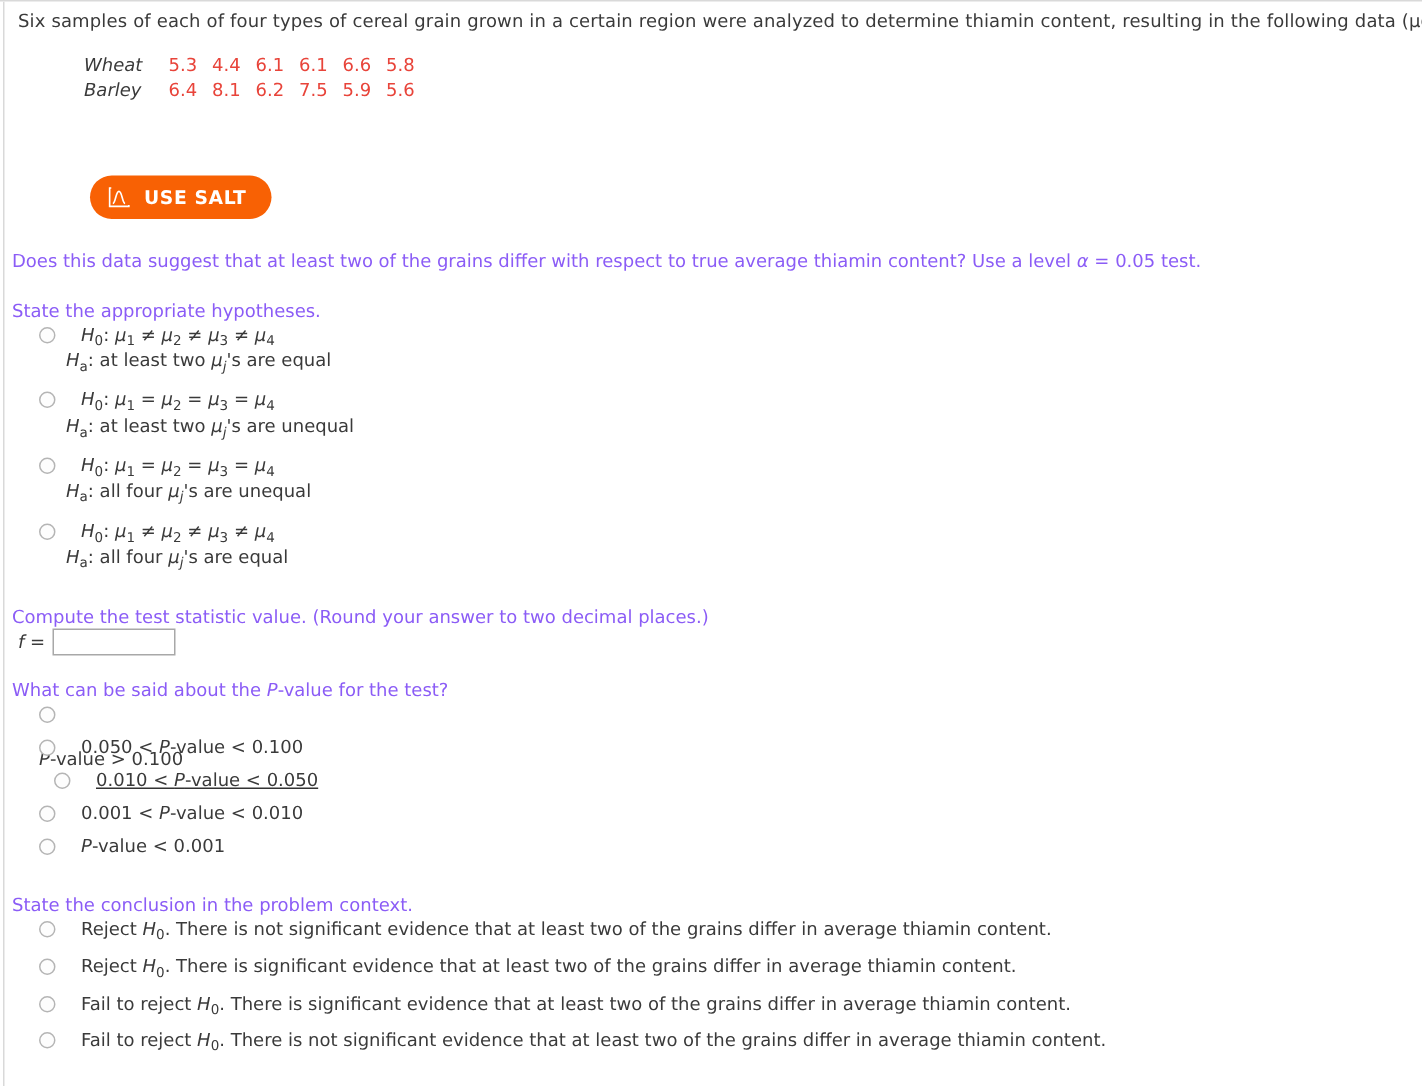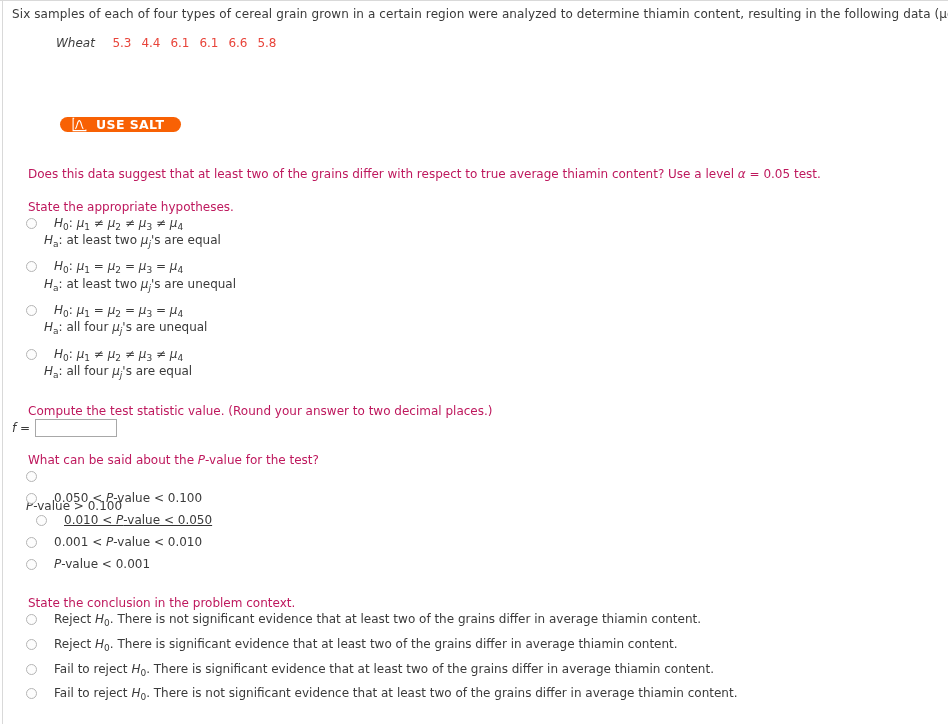--- a/index.html
+++ b/index.html
@@ -69,21 +69,21 @@
     min-width: 20px;
     padding-left: 9px !important;
     white-space: nowrap;
   }
 
   
   .salt-btn {
     position: absolute;
     left: 60px;
     top: 116px;
-    height: 15px;
+    height: 29px;
     padding: 0 17px 0 12px;
     background: #f86104;
     border: none;
     border-radius: 16px;
     color: #ffffff;
     font-family: "DejaVu Sans", "Liberation Sans", sans-serif;
     font-size: 12.5px;
     font-weight: bold;
     letter-spacing: 0.4px;
     display: flex;
@@ -95,23 +95,23 @@
     display: inline-flex;
     width: 15px;
     height: 15px;
     align-items: center;
     justify-content: center;
   }
 
   
   .qtext {
     position: absolute;
-    left: 28px;
-    font-size: 12px;
-    color: #be185d;
+    left: 8px;
+    font-size: 12px;
+    color: #8b5cf6;
     white-space: nowrap;
   }
 
   
   .opt {
     position: absolute;
     display: flex;
     align-items: flex-start;
     gap: 17px;
     white-space: nowrap;
@@ -189,20 +189,29 @@
     <tbody>
       <tr>
         <td class="grain-label">Wheat</td>
         <td class="grain-val">5.3</td>
         <td class="grain-val">4.4</td>
         <td class="grain-val">6.1</td>
         <td class="grain-val">6.1</td>
         <td class="grain-val">6.6</td>
         <td class="grain-val">5.8</td>
       </tr>
+      <tr>
+        <td class="grain-label">Barley</td>
+        <td class="grain-val">6.4</td>
+        <td class="grain-val">8.1</td>
+        <td class="grain-val">6.2</td>
+        <td class="grain-val">7.5</td>
+        <td class="grain-val">5.9</td>
+        <td class="grain-val">5.6</td>
+      </tr>
     </tbody>
   </table>
 
   <button class="salt-btn">
     <span class="salt-icon">
       <svg width="15" height="15" viewBox="0 0 15 15" aria-hidden="true">
         <path d="M2.2,1.3 L1.1,1.3 L1.1,13.6 L13.9,13.6 L13.9,12.6" fill="none" stroke="#ffffff" stroke-width="1.1"></path>
         <path d="M3.2,11.6 C5.1,11.6 5.1,3.6 7.3,3.6 C9.5,3.6 9.5,11.6 11.4,11.6" fill="none" stroke="#ffffff" stroke-width="1.1"></path>
       </svg>
     </span>

